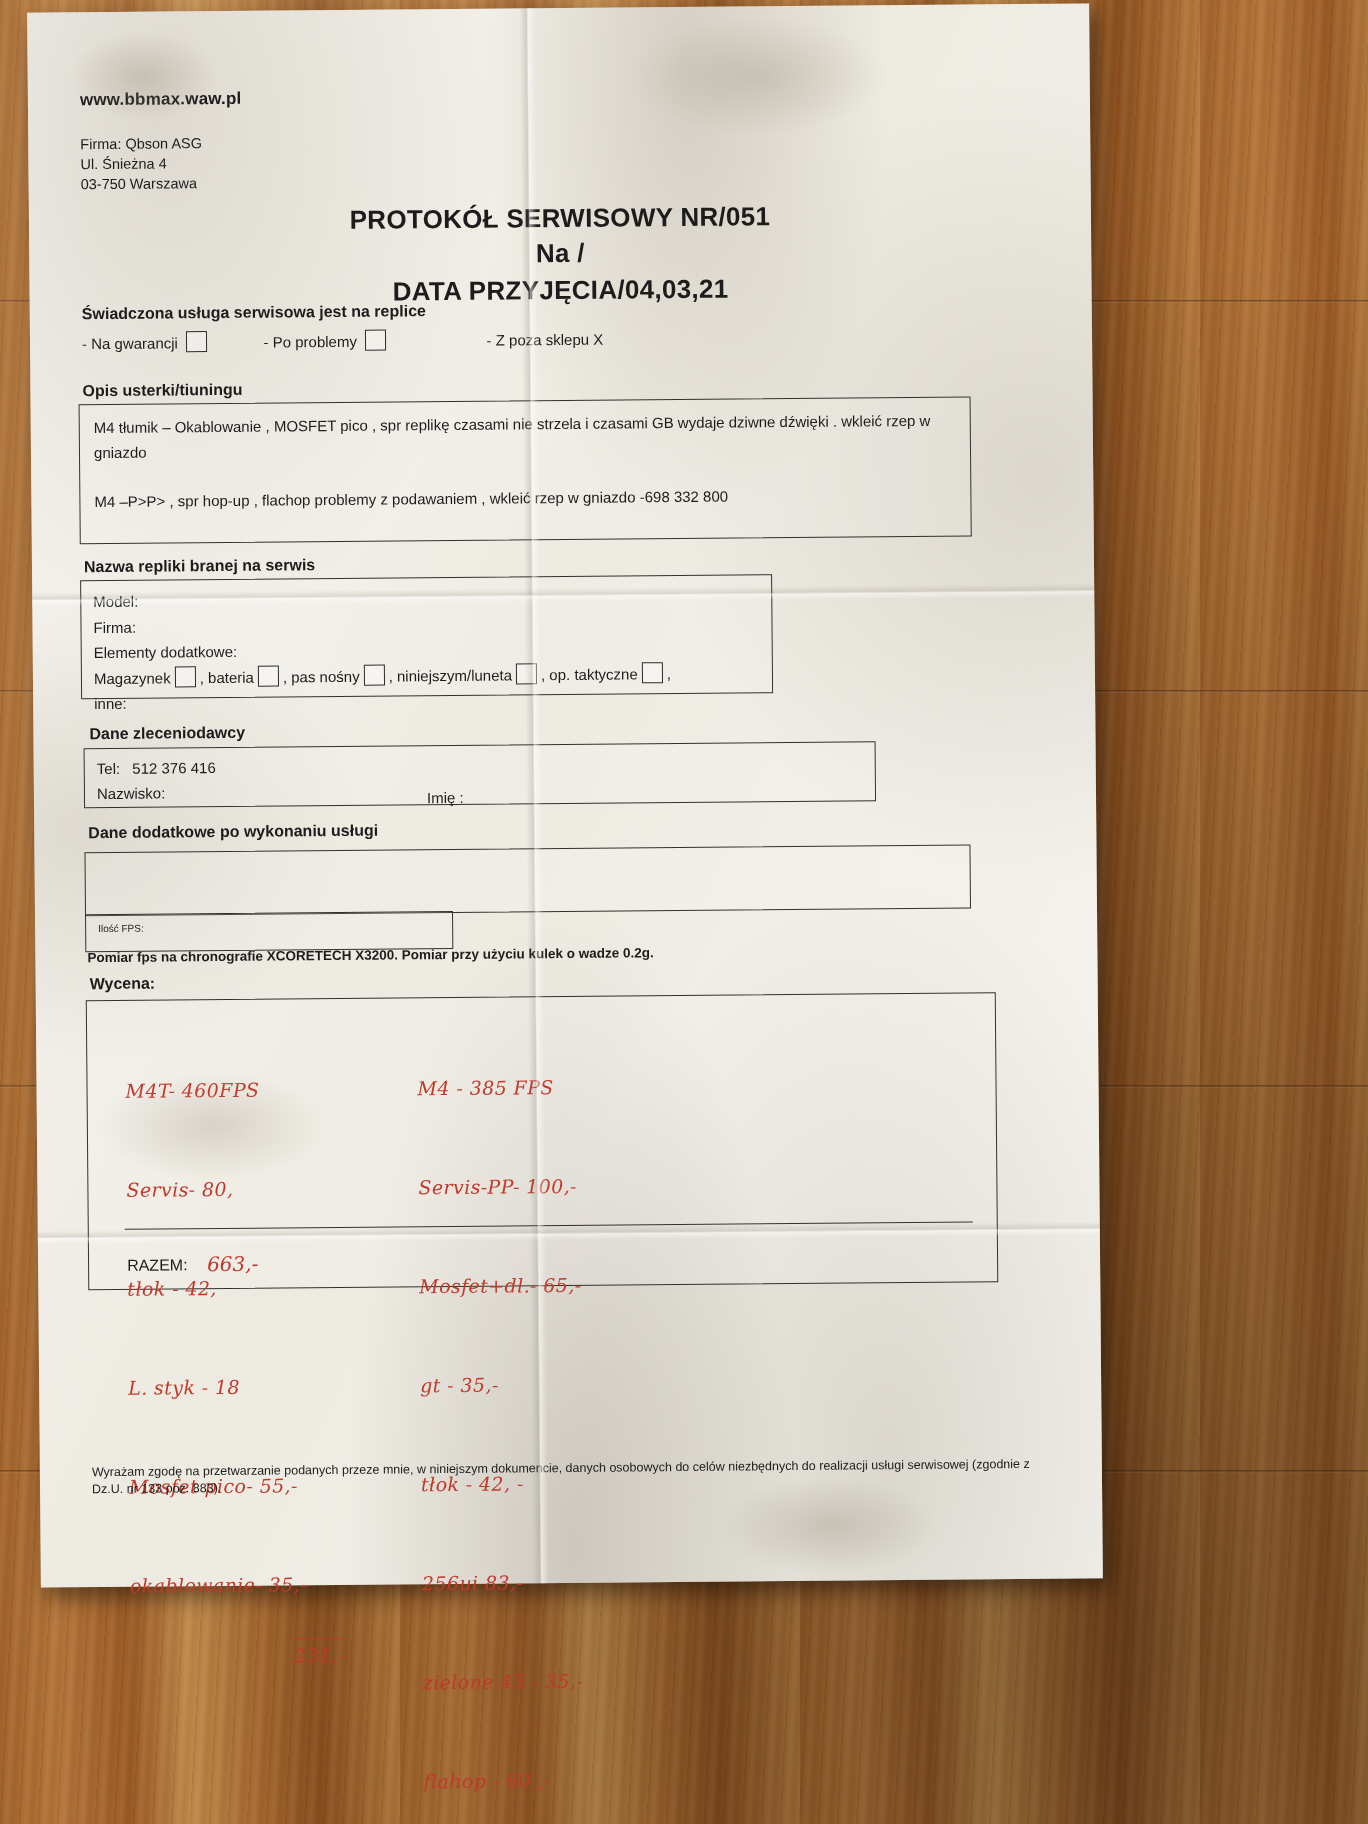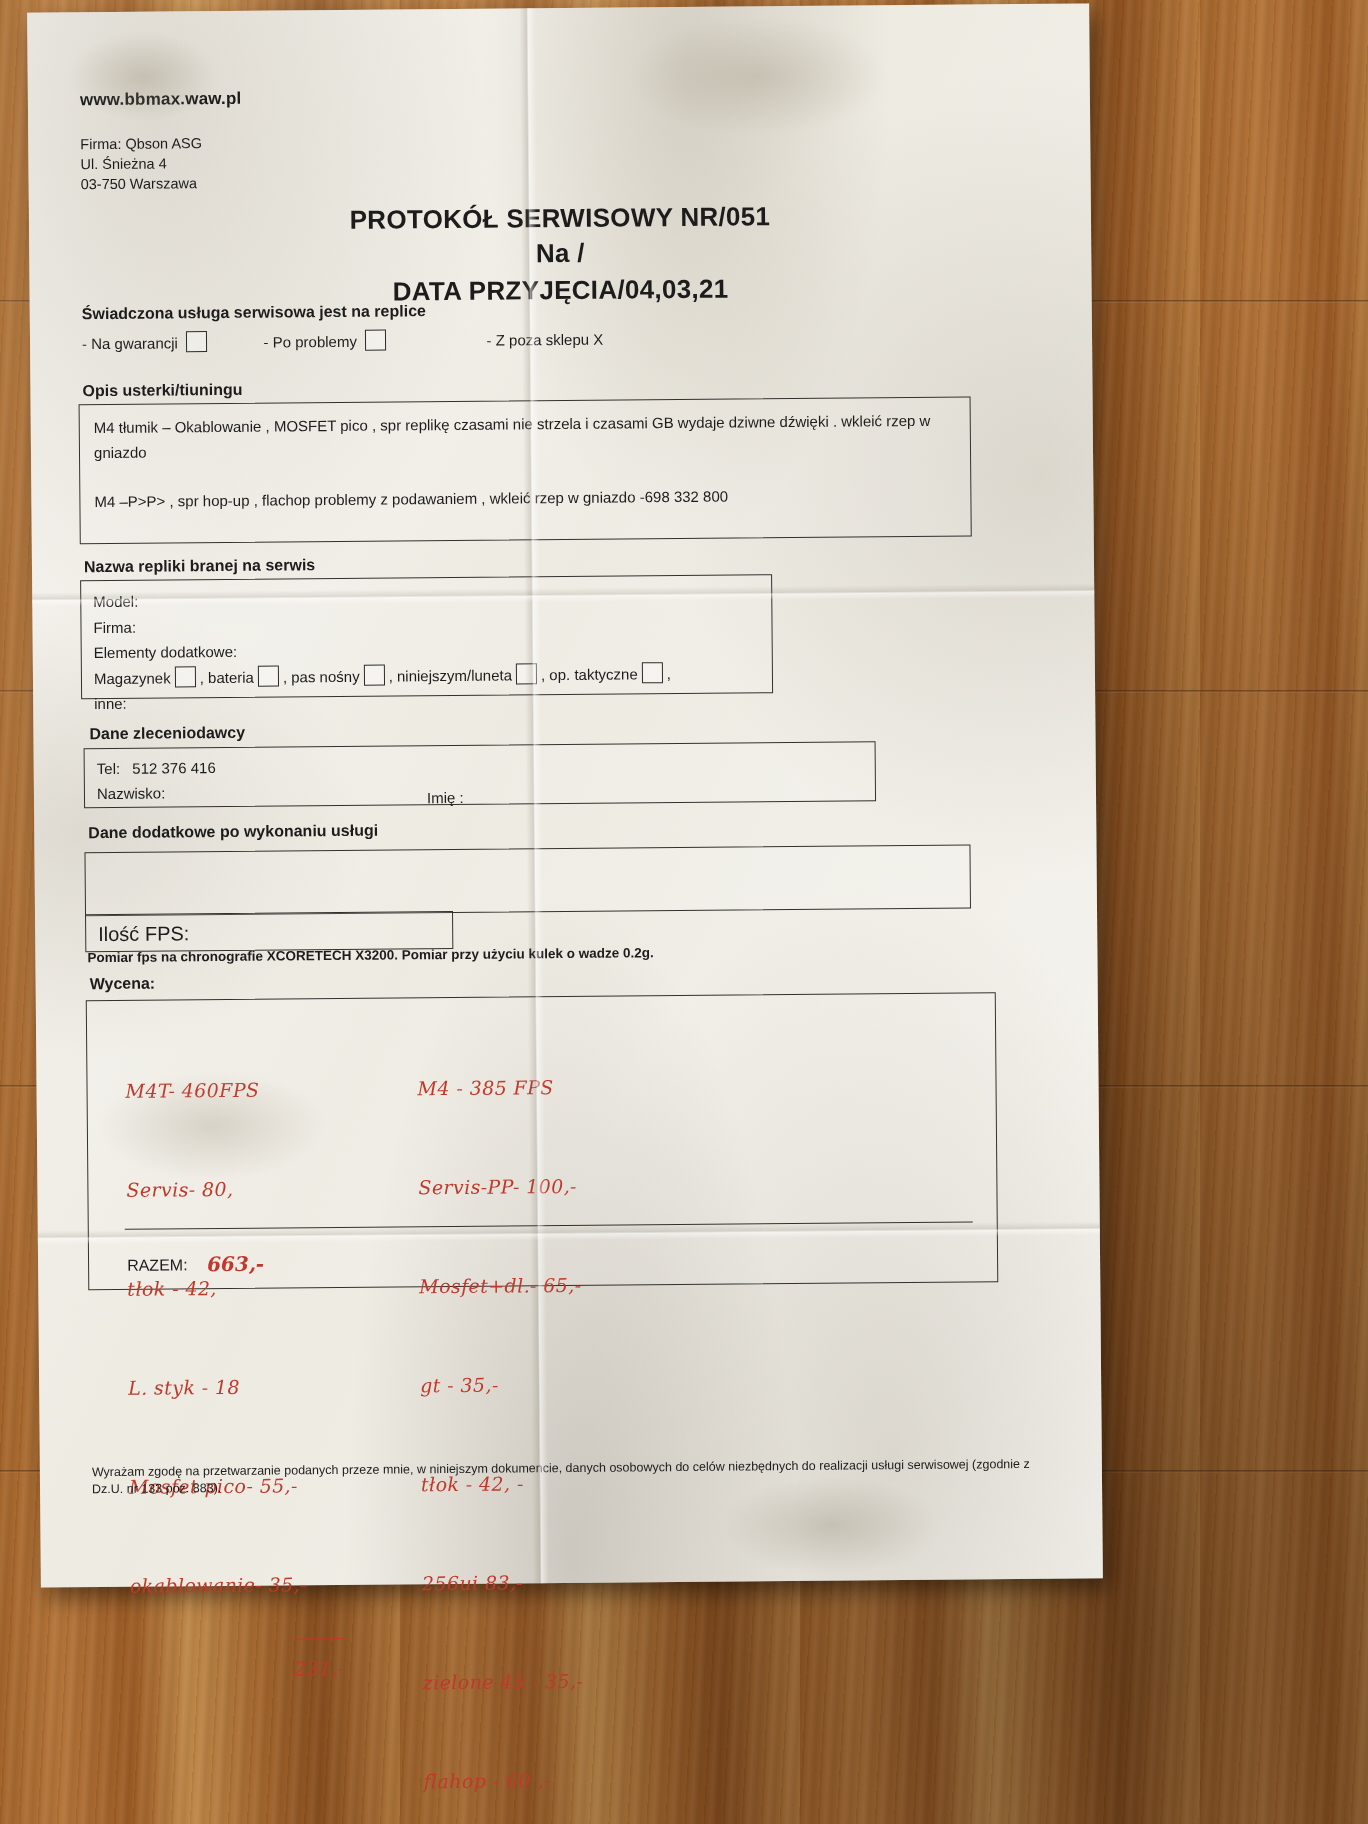--- a/index.html
+++ b/index.html
@@ -132,21 +132,21 @@
     position:absolute; left:12px; top:8px; right:10px;
     font-size:15px; line-height:25.5px;
   }
 
   .zlec-txt{
     position:absolute; left:12px; top:7px; right:10px;
     font-size:15px; line-height:25px;
   }
   .imie{ position:absolute; left:330px; top:32px; font-size:15px;}
 
-  .fps-lbl{ position:absolute; left:12px; top:8px; font-size:20px; }
+  .fps-lbl{ position:absolute; left:12px; top:8px; font-size:10px; }
 
   .pomiar{
     position:absolute; left:52px; top:1055px;
     font-size:13.5px; font-weight:bold;
   }
 
   
   .hw{
     color:#c0392b;
     font-family:"DejaVu Serif", serif;
@@ -268,39 +268,39 @@
     <div class="lbl-abs sec-label" style="left:54px; top:963px;text-align:right;">Wycena:</div>
     <div class="box" style="left:50px; top:988px; width:908px; height:288px;">
 
       <div class="hw hw-col" style="left:38px; top:8px;">
         <div>M4T- 460FPS</div>
         <div>Servis- 80,</div>
         <div>tłok - 42,</div>
         <div>L. styk - 18</div>
         <div>Mosfet pico- 55,-</div>
         <div>okablowanie- 35,-</div>
-        <div style="margin-left:112px; margin-top:4px; border-top:1.5px solid #c0392b; display:inline-block; padding-top:13px;">231,-</div>
+        <div style="margin-left:112px; margin-top:4px; border-top:1.5px solid #c0392b; display:inline-block; padding-top:0;">231,-</div>
       </div>
 
       <div class="hw hw-col" style="left:330px; top:8px;">
         <div>M4 - 385 FPS</div>
         <div>Servis-PP- 100,-</div>
         <div>Mosfet+dl.- 65,-</div>
         <div>gt - 35,-</div>
         <div>tłok - 42, -</div>
         <div>256ui 83,-</div>
         <div>zielone 45 - 35,-</div>
         <div>flahop - 60 ,-</div>
         
         
       </div>
 
       <div class="razem-line" style="left:36px; top:228px; width:848px;"></div>
       <div class="razem-lbl" style="left:38px; top:256px;">RAZEM:</div>
-      <div class="hw-sum" style="left:118px; top:252px;font-weight:bold;">663,-</div>
+      <div class="hw-sum" style="left:118px; top:252px;">663,-</div>
     </div>
 
     <div class="footer">Wyrażam zgodę na przetwarzanie podanych przeze mnie, w niniejszym dokumencie, danych osobowych do celów niezbędnych do realizacji usługi serwisowej (zgodnie z Dz.U. nr 133 poz. 883).</div>
   </div>
 
   <div class="fold-v"></div>
   <div class="fold-h" style="top:580px;"></div>
   <div class="fold-h" style="top:1218px;"></div>
 
   <div class="stain" style="left:40px; top:20px; width:150px; height:90px; background:radial-gradient(ellipse, rgba(150,140,118,.35), rgba(0,0,0,0) 70%);"></div>

